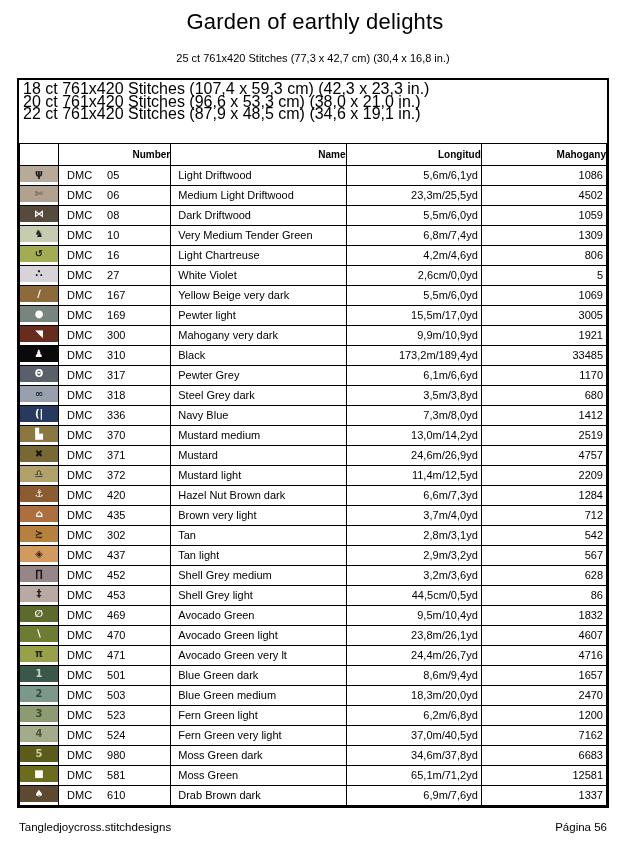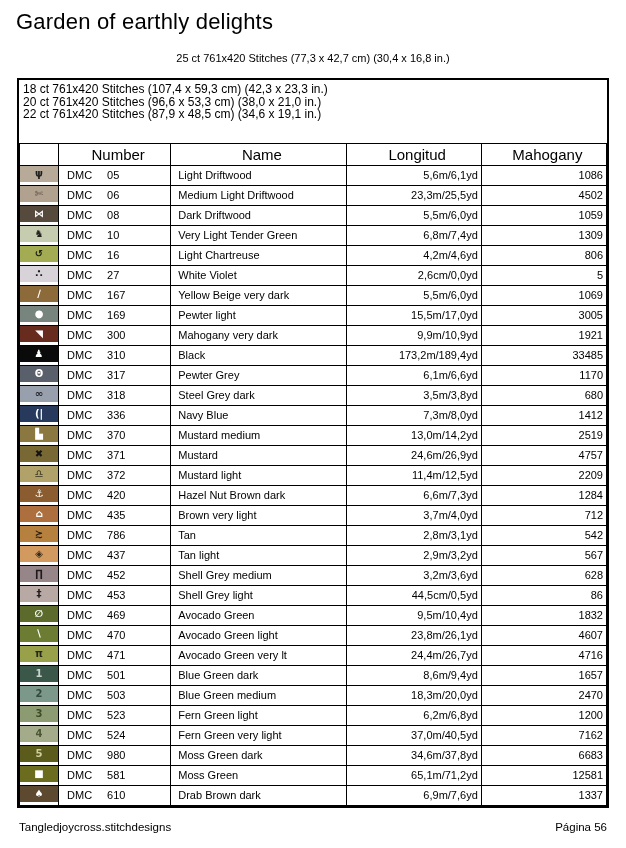--- a/index.html
+++ b/index.html
@@ -2,39 +2,39 @@
 <html><head>
 <meta charset="utf-8">
 <style>
   html,body{margin:0;padding:0;}
   body{
     width:626px;height:848px;background:#ffffff;color:#000;
     font-family:"Liberation Sans","DejaVu Sans",sans-serif;
     position:relative;overflow:hidden;
   }
   .title{
-    font-size:22px;font-weight:400;
-    margin:9px 0 0 16px;letter-spacing:0.2px;
+    text-align:center;font-size:22px;font-weight:400;
+    margin:9px 0 0 4px;letter-spacing:0.2px;
   }
   .subtitle{
     text-align:center;font-size:11px;margin-top:17px;
   }
   .sheet{
     width:588px;margin:14px auto 0 auto;border:2px solid #000;
   }
   .info-box{
-    height:60px;padding:3px 4px 0 4px;font-size:12px;line-height:12.5px;
+    height:60px;padding:3px 4px 0 4px;font-size:16px;line-height:12.5px;
   }
   table.legend{
     width:100%;border-collapse:collapse;table-layout:fixed;font-size:11px;
   }
   table.legend th, table.legend td{border:1px solid #000;overflow:hidden;white-space:nowrap;}
   thead th{
     border-top:2px solid #000;border-bottom:3px solid #000;
-    font-weight:normal;text-align:center;height:21px;padding:0 0 0 7px;font-size:15px;
+    font-weight:bold;text-align:right;height:21px;padding:0 0 0 7px;font-size:10px;
   }
   thead th.swatch-h{padding:0;}
   tbody td{height:19px;padding:0;vertical-align:top;}
   td.swatch-cell{padding:0;}
   .swatch{
     height:16px;margin:0 0 3px 0;display:flex;align-items:center;justify-content:center;
   }
   .symbol{
     font-size:10px;font-weight:bold;line-height:16px;
     font-family:"DejaVu Sans",sans-serif;
@@ -120,21 +120,21 @@
   </tr>
         <tr>
     <td class="swatch-cell">
       <div class="swatch" style="background: rgb(198, 204, 176);">
         <span class="symbol" style="color: rgb(34, 34, 28);">♞</span>
       </div>
     </td>
     <td class="num-cell">
       <span class="brand">DMC</span><span class="code">10</span>
     </td>
-    <td class="name-cell">Very Light Tender Green</td>
+    <td class="name-cell">Very Medium Tender Green</td>
     <td class="len-cell">6,8m/7,4yd</td>
     <td class="st-cell">1309</td>
   </tr>
         <tr>
     <td class="swatch-cell">
       <div class="swatch" style="background: rgb(163, 172, 82);">
         <span class="symbol" style="color: rgb(35, 35, 26);">↺</span>
       </div>
     </td>
     <td class="num-cell">
@@ -313,21 +313,21 @@
     <td class="len-cell">3,7m/4,0yd</td>
     <td class="st-cell">712</td>
   </tr>
         <tr>
     <td class="swatch-cell">
       <div class="swatch" style="background: rgb(182, 129, 63);">
         <span class="symbol" style="color: rgb(42, 32, 19);">≿</span>
       </div>
     </td>
     <td class="num-cell">
-      <span class="brand">DMC</span><span class="code">786</span>
+      <span class="brand">DMC</span><span class="code">302</span>
     </td>
     <td class="name-cell">Tan</td>
     <td class="len-cell">2,8m/3,1yd</td>
     <td class="st-cell">542</td>
   </tr>
         <tr>
     <td class="swatch-cell">
       <div class="swatch" style="background: rgb(210, 154, 95);">
         <span class="symbol" style="color: rgb(58, 42, 24);">◈</span>
       </div>

